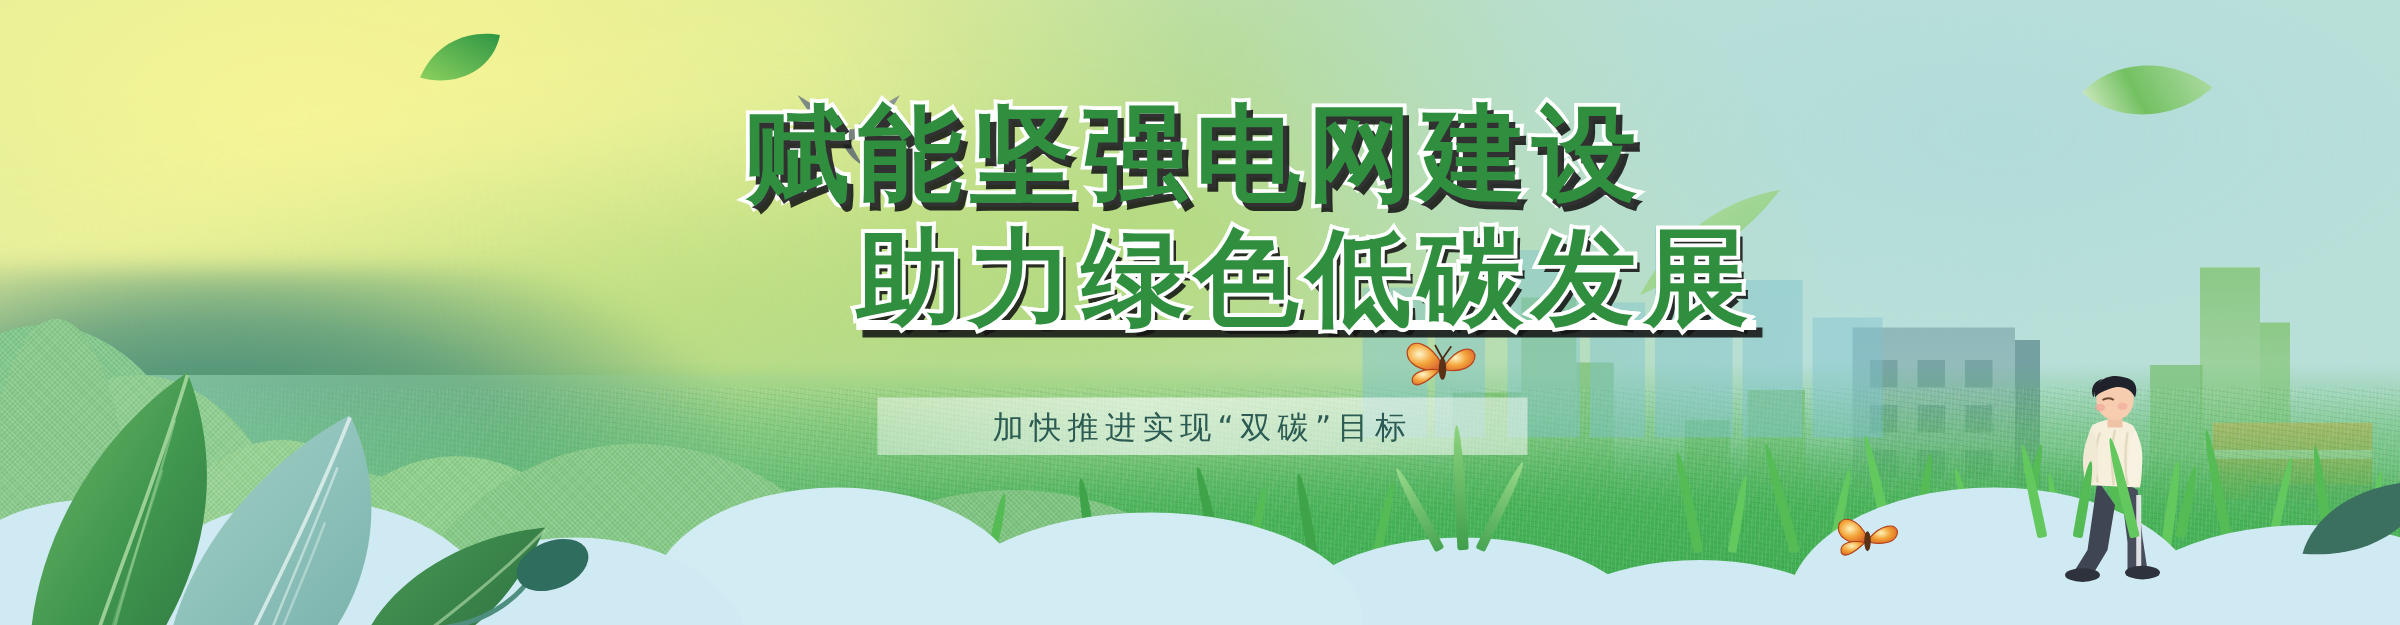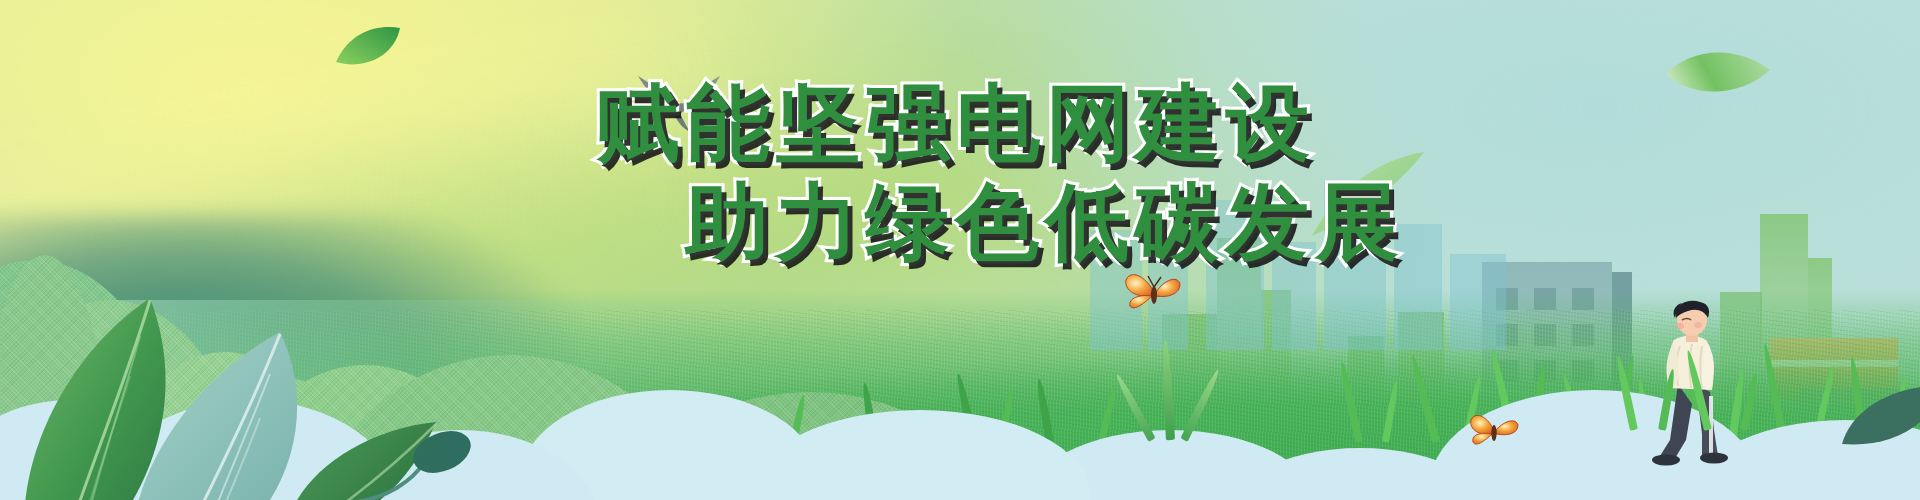--- a/index.html
+++ b/index.html
@@ -121,21 +121,21 @@
     letter-spacing:6px;
     color:#2f8f3e;
     -webkit-text-stroke:6px #ffffff;
     paint-order:stroke fill;
     text-shadow:
        5px 6px 0 rgba(20,20,20,0.88);
     white-space:nowrap;
     display:block;
   }
   .tline.l1{ margin-left:-8px; }
-  .tline.l2{ margin-left:170px; }
+  .tline.l2{ margin-left:170px;text-decoration:underline; }
 
   .subtitle-box{
     position:absolute; left:702px; top:318px;
     width:520px; height:46px;
     background:linear-gradient(90deg, rgba(255,255,255,0.46) 0%, rgba(255,255,255,0.62) 40%, rgba(255,255,255,0.50) 100%);
     z-index:31;
     display:flex; align-items:center; justify-content:center;
   }
   .subtitle-text{
     font-family:"DejaVu Sans","Liberation Sans",sans-serif;
@@ -393,20 +393,23 @@
       <path d="M40 38 C 44 48, 50 56, 58 60 C 52 50, 48 42, 46 36 Z" fill="#6f7c78"></path>
       <ellipse cx="45" cy="37" rx="10" ry="5" fill="#75827e" transform="rotate(-18 45 37)"></ellipse>
     </svg>
   </div>
 
   <div class="title-wrap">
     <span class="tline l1">赋能坚强电网建设</span>
     <span class="tline l2">助力绿色低碳发展</span>
   </div>
 
+  <div class="subtitle-box">
+    <span class="subtitle-text">加快推进实现“双碳”目标</span>
+  </div>
 
   <div class="bfly" style="left:1124px; top:268px;">
     <svg width="58" height="50" viewBox="0 0 58 50" xmlns="http://www.w3.org/2000/svg">
       <defs>
         <radialGradient id="bw1" cx="0.35" cy="0.4" r="0.8">
           <stop offset="0%" stop-color="#fff6c9"></stop>
             <stop offset="45%" stop-color="#f4a63c"></stop>
             <stop offset="100%" stop-color="#d4562c"></stop>
         </radialGradient>
       </defs>

